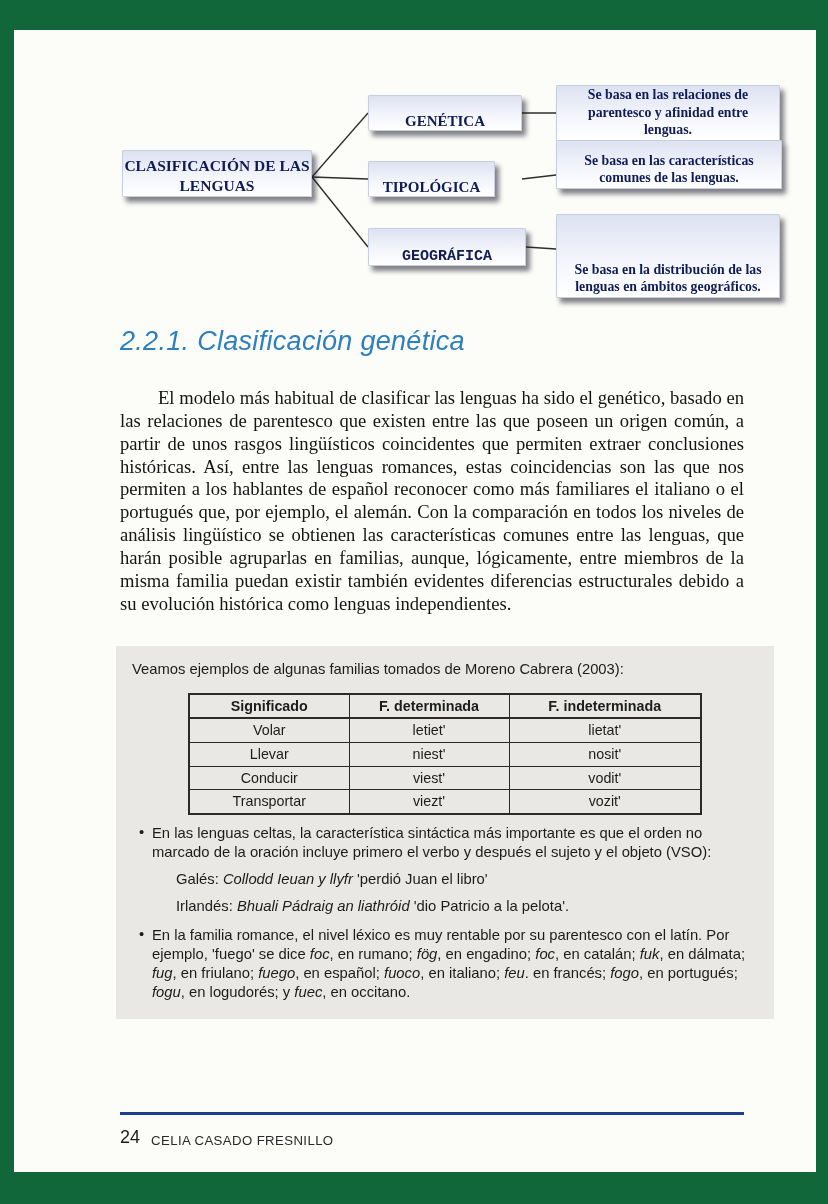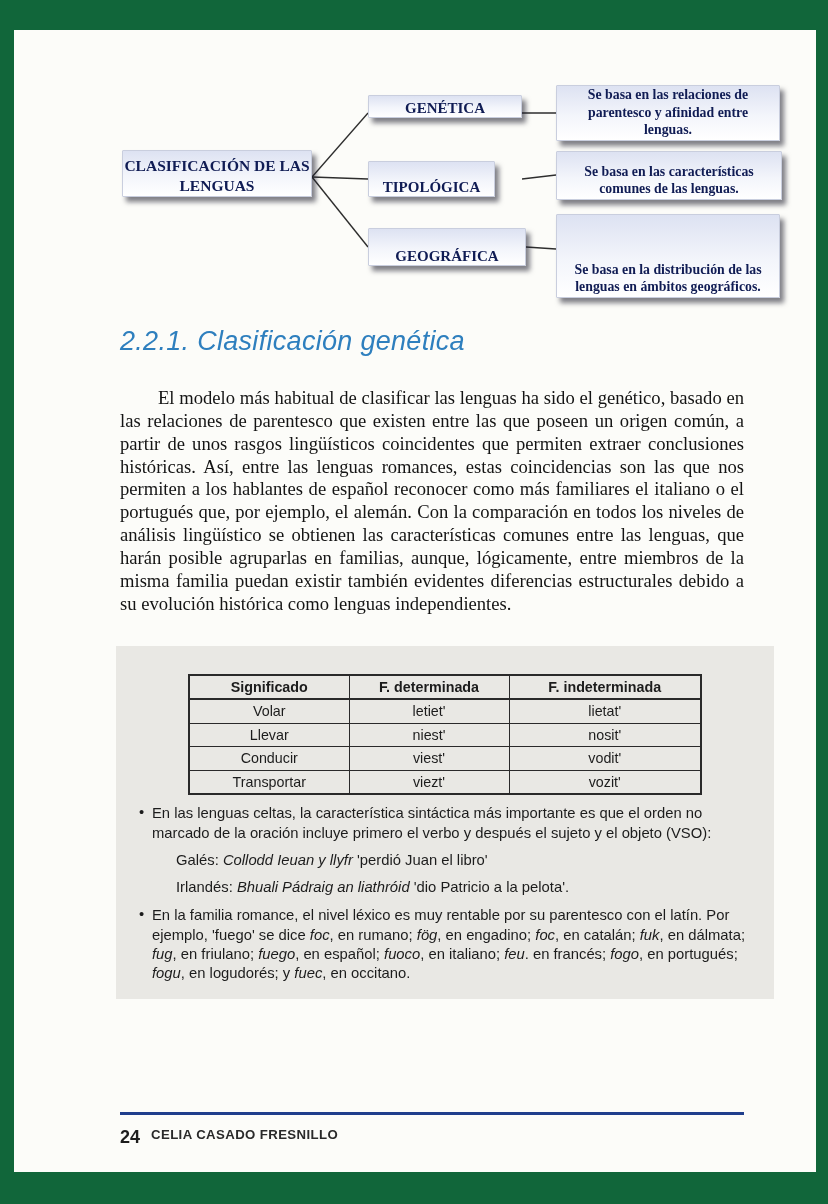--- a/index.html
+++ b/index.html
@@ -21,25 +21,25 @@
   .dbox{
     position:absolute;border-radius:1px;
     background:linear-gradient(180deg,#dde2f2 0%,#f3f5fb 55%,#ffffff 100%);
     border:1px solid #c9cede;
     box-shadow:4px 5px 5px rgba(25,25,40,.55);
     color:var(--diagram-text-navy,#101c54);
     display:flex;align-items:flex-end;justify-content:center;
     text-align:center;font-weight:bold;
   }
   .dbox-root{left:108px;top:120px;width:190px;height:47px;font-size:15.5px;line-height:1.3;}
-  .dbox-b0{left:354px;top:65px;width:154px;height:23px;font-size:15px;}
+  .dbox-b0{left:354px;top:65px;width:154px;height:36px;font-size:15px;}
   .dbox-b1{left:354px;top:131px;width:127px;height:36px;font-size:15px;}
-  .dbox-b2{left:354px;top:198px;width:158px;height:38px;font-size:15px;}
+  .dbox-b2{left:354px;top:198px;width:158px;height:38px;font-size:15px;font-family:Liberation Mono, monospace;}
   .dbox-d0{left:542px;top:55px;width:224px;height:56px;font-size:13.8px;line-height:1.25;padding:2px 8px;}
-  .dbox-d1{left:542px;top:121px;width:226px;height:49px;font-size:13.8px;line-height:1.25;padding:2px 8px;font-family:Liberation Serif, serif;}
+  .dbox-d1{left:542px;top:110px;width:226px;height:49px;font-size:13.8px;line-height:1.25;padding:2px 8px;font-family:Liberation Serif, serif;}
   .dbox-d2{left:542px;top:184px;width:224px;height:84px;font-size:13.8px;line-height:1.25;padding:2px 16px;}
 
   
   .content{position:absolute;left:106px;top:296px;width:624px;}
   .heading{
     font-family:"Liberation Sans",sans-serif;font-style:italic;font-weight:normal;
     font-size:27px;color:var(--heading-blue,#2e7fbe);
     margin:0 0 30px 0;letter-spacing:.3px;
   }
   .para{
@@ -61,21 +61,21 @@
   .slavic-table{border-collapse:collapse;border:2px solid #2a2a2a;margin:14px auto 5px auto;font-size:14.3px;}
   .slavic-table th,.slavic-table td{
     border:1px solid #2a2a2a;text-align:center;padding:2px 20px;height:21px;
   }
   .slavic-table th{border-bottom:2px solid #2a2a2a;font-weight:bold;}
   .col-sig{width:160px;}.col-det{width:160px;}.col-ind{width:192px;}
 
   
   .footer{position:absolute;left:106px;top:1082px;width:624px;}
   .footer-rule{height:3px;background:var(--footer-rule-blue,#1f3e8c);}
-  .footer-text{margin-top:12px;font-family:"Liberation Sans",sans-serif;display:flex;align-items:flex-start;font-weight:bold;}
+  .footer-text{margin-top:12px;font-family:"Liberation Sans",sans-serif;display:flex;align-items:flex-end;}
   .page-num{font-size:18px;color:#1d1d1d;}
   .author{font-size:13.2px;color:#2a2a2a;margin-left:11px;letter-spacing:.4px;}
 </style>
 </head>
 <body>
 
 <div class="page">
 
   <div class="diagram">
     <svg width="802" height="300">
@@ -111,20 +111,21 @@
       <span>Se basa en la distribución de las lenguas en ámbitos geográficos.</span>
     </div>
   </div>
 
   <div class="content">
     <h2 class="heading">2.2.1.  Clasificación genética</h2>
 
     <p class="para">El modelo más habitual de clasificar las lenguas ha sido el genético, basado en las relaciones de parentesco que existen entre las que poseen un origen común, a partir de unos rasgos lingüísticos coincidentes que permiten extraer conclusiones históricas. Así, entre las lenguas romances, estas coincidencias son las que nos permiten a los hablantes de español reconocer como más familiares el italiano o el portugués que, por ejemplo, el alemán. Con la comparación en todos los niveles de análisis lingüístico se obtienen las características comunes entre las lenguas, que harán posible agruparlas en familias, aunque, lógicamente, entre miembros de la misma familia puedan existir también evidentes diferencias estructurales debido a su evolución histórica como lenguas independientes.</p>
 
     <div class="example">
+      <p class="ex-intro">Veamos ejemplos de algunas familias tomados de Moreno Cabrera (2003):</p>
 
 
       <table class="slavic-table">
         <thead>
           <tr>
             <th class="col-sig">Significado</th>
             <th class="col-det">F. determinada</th>
             <th class="col-ind">F. indeterminada</th>
           </tr>
         </thead>

